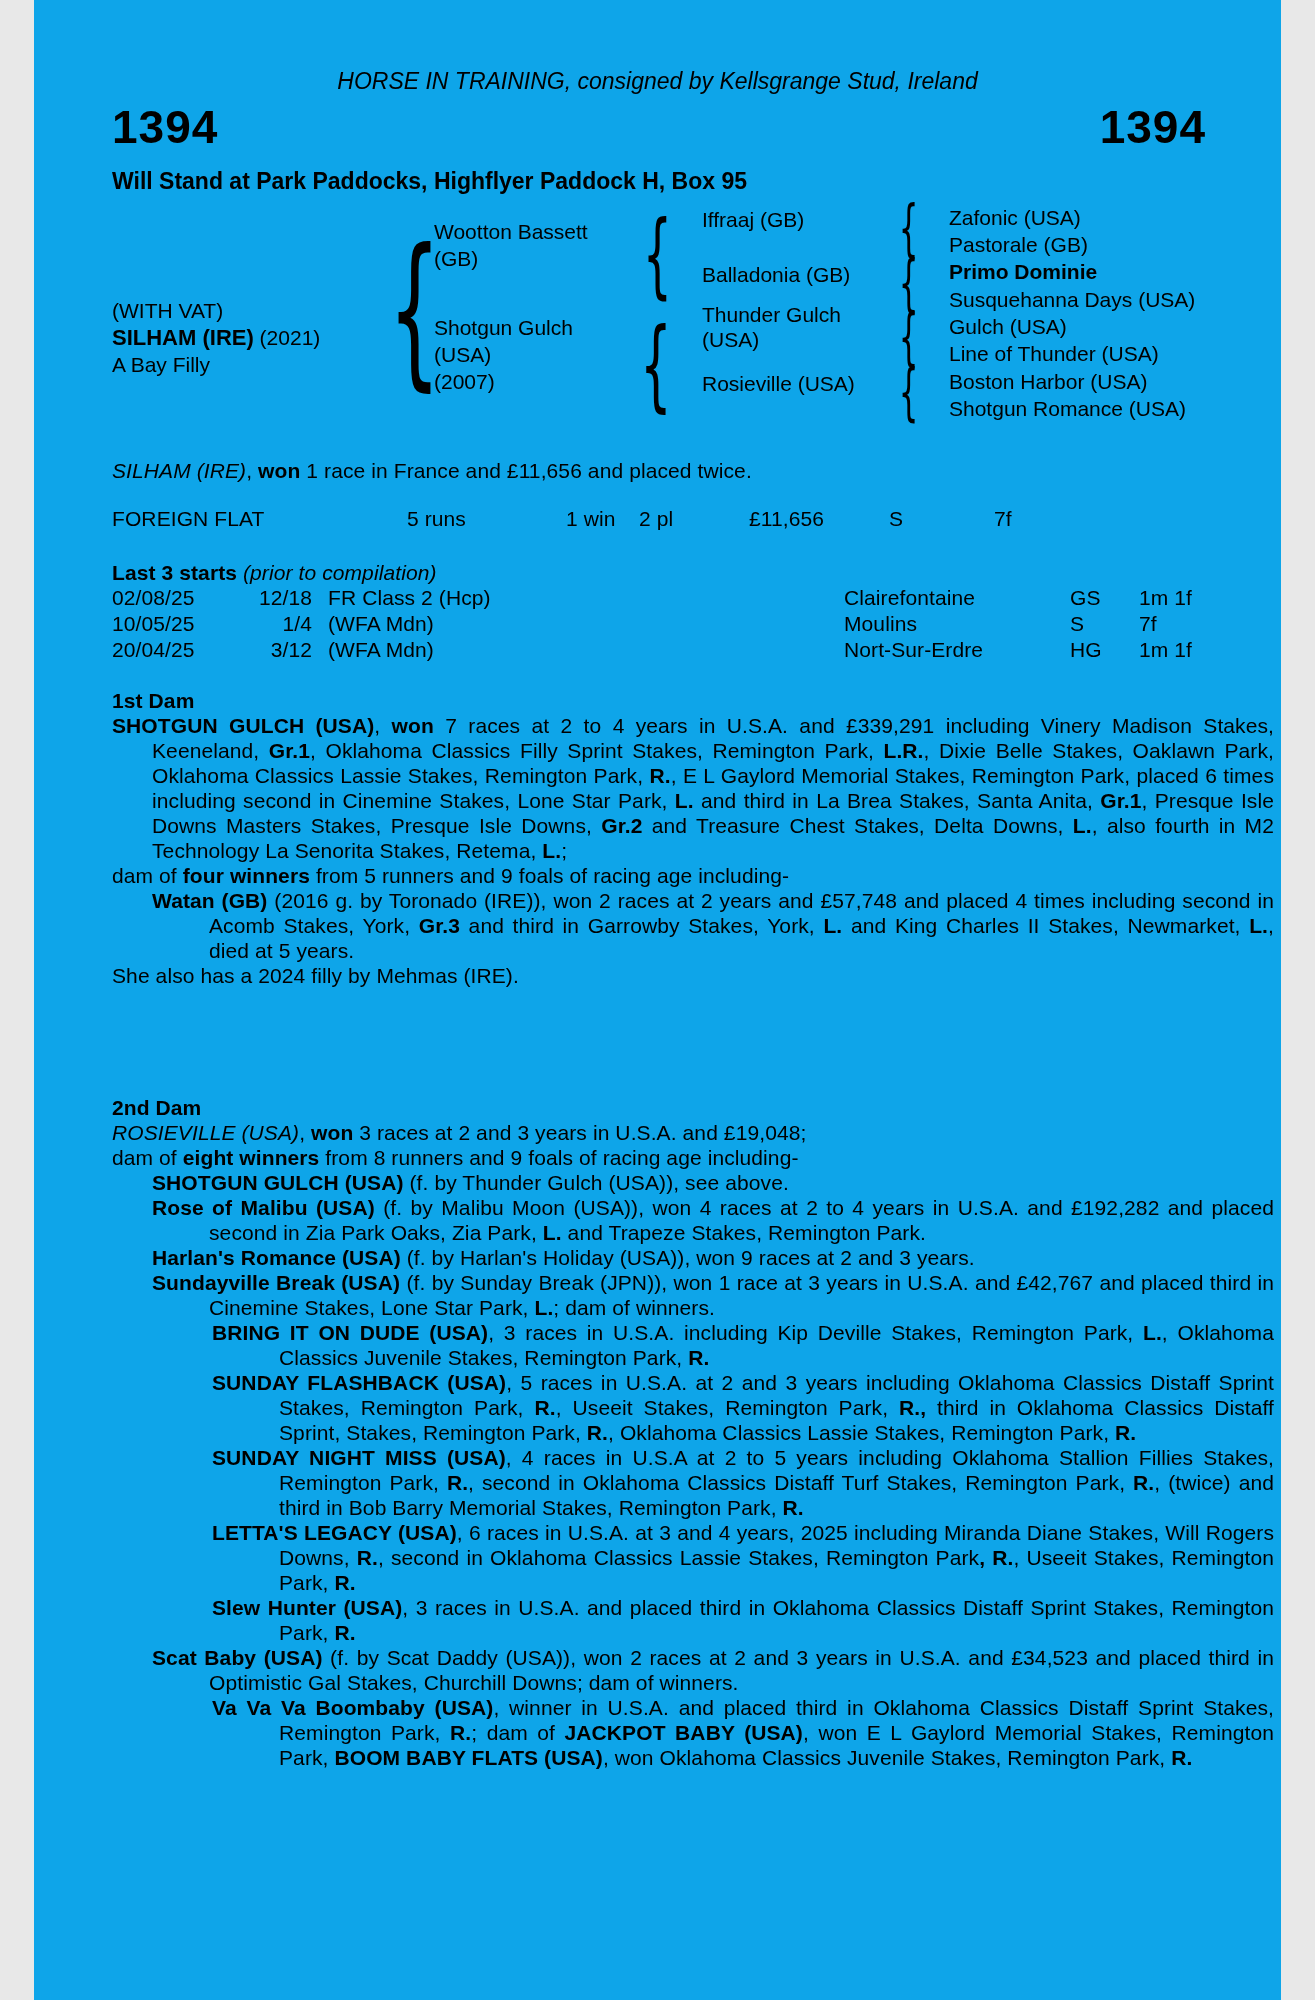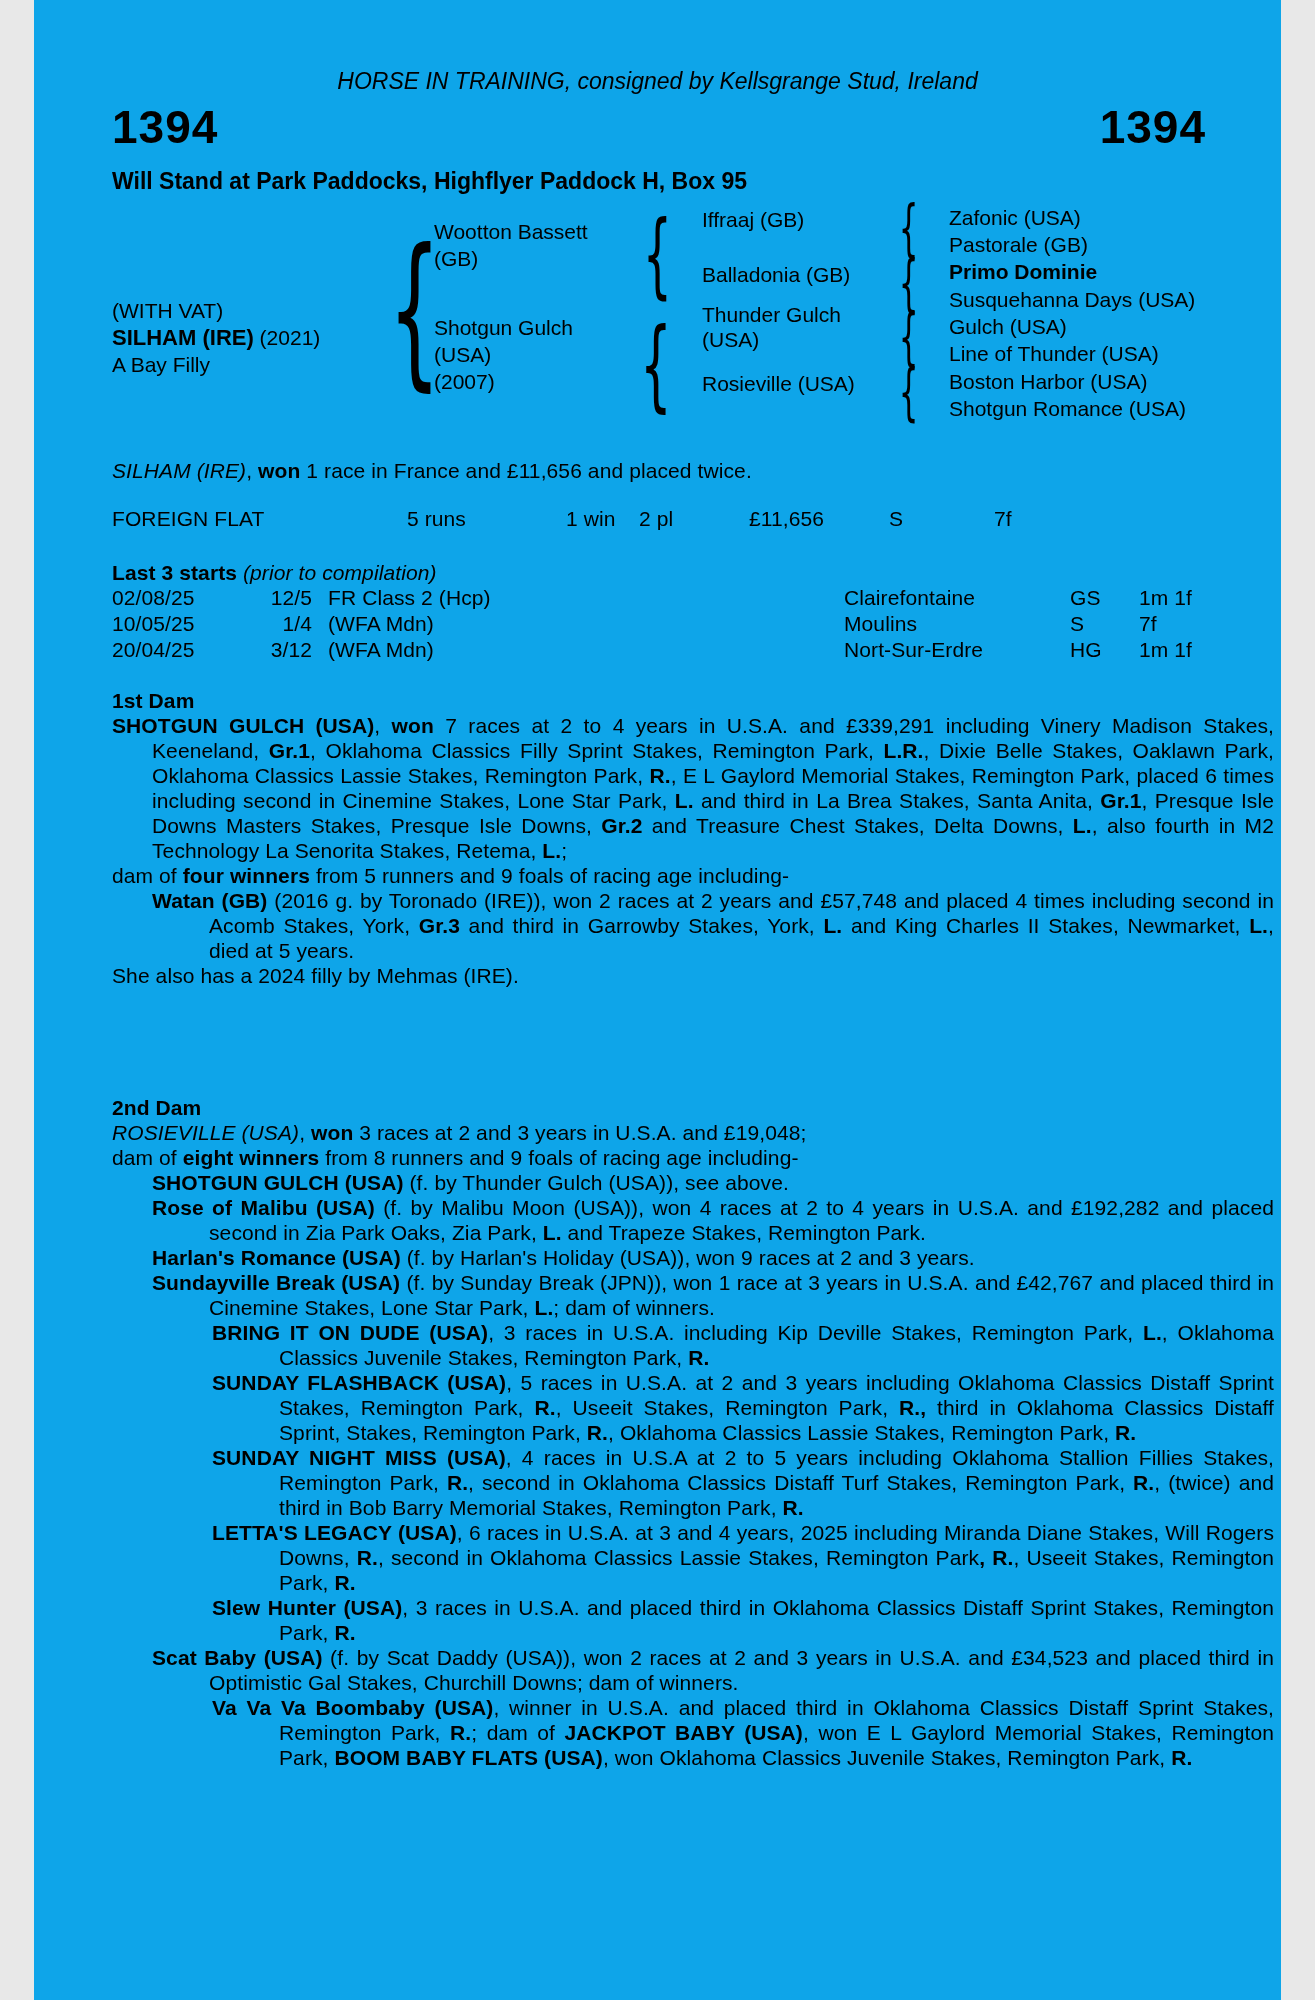--- a/index.html
+++ b/index.html
@@ -123,21 +123,21 @@
       <span class="s-money">£11,656</span>
       <span class="s-going">S</span>
       <span class="s-dist">7f</span>
     </div>
   </div>
 
   <div class="abs sec" style="top:560px;">
     <p class="last3-head"><span class="seg-b">Last 3 starts</span><span class="seg-i"> (prior to compilation)</span></p>
     <div class="row">
       <span class="c-date">02/08/25</span>
-      <span class="c-pos">12/5</span>
+      <span class="c-pos">12/18</span>
       <span class="c-race">FR Class 2 (Hcp)</span>
       <span class="c-course">Clairefontaine</span>
       <span class="c-going">GS</span>
       <span class="c-dist">1m 1f</span>
     </div>
     <div class="row">
       <span class="c-date">10/05/25</span>
       <span class="c-pos">1/4</span>
       <span class="c-race">(WFA Mdn)</span>
       <span class="c-course">Moulins</span>

